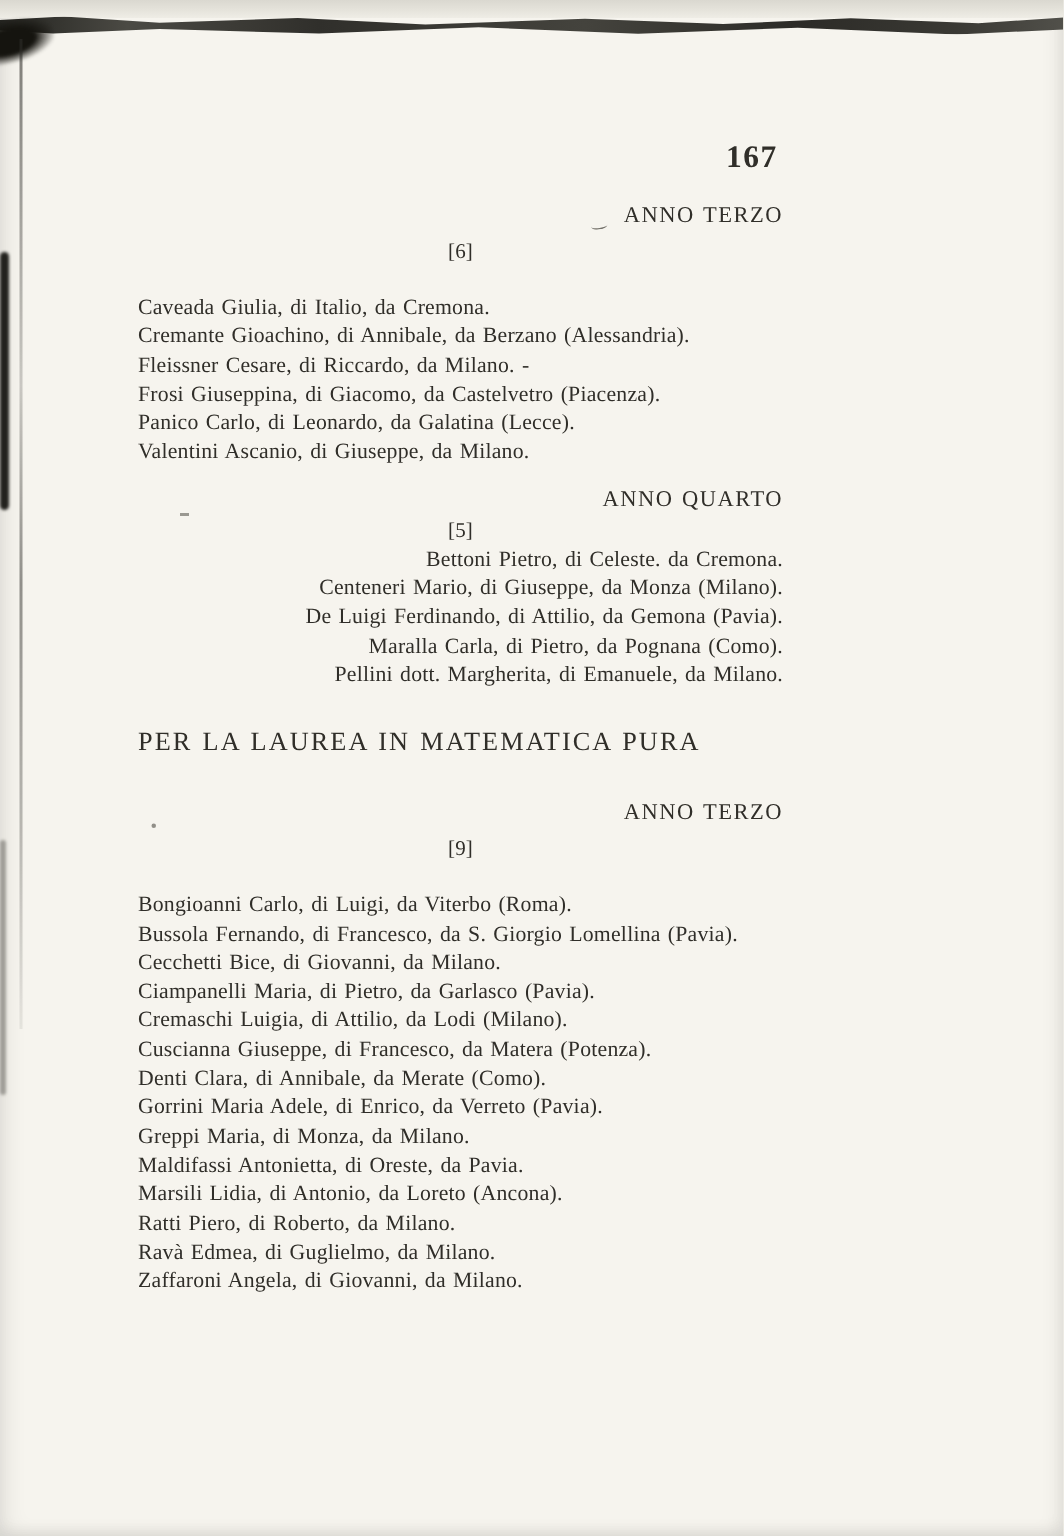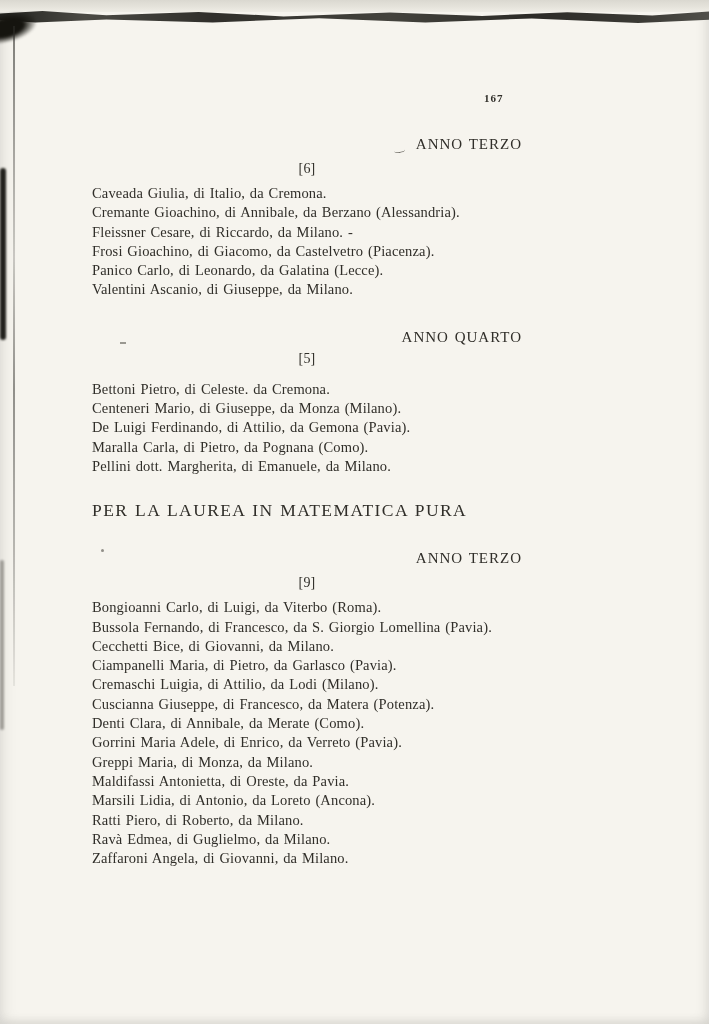--- a/index.html
+++ b/index.html
@@ -63,38 +63,38 @@
     background: rgba(62,60,52,.5);
   }
   .speck-dot {
     position: absolute; left: 101px; top: 549px; width: 3px; height: 3px;
     border-radius: 50%; background: rgba(62,60,52,.55);
   }
 
   
   .page-number {
     position: absolute; top: 92px; left: 484px;
-    font-size: 11px; font-weight: bold; letter-spacing: 1px;
+    font-size: 21px; font-weight: bold; letter-spacing: 1px;
   }
   .content {
     position: absolute; left: 92px; top: 136px; width: 430px;
     font-size: 14.5px; word-spacing: 1px; letter-spacing: 0.15px;
   }
   .heading {
     text-align: right; font-size: 15px; letter-spacing: 1px;
     line-height: 16px;
   }
-  .heading.second { margin-top: 29px; }
+  .heading.second { margin-top: 13px; }
   .heading.third  { margin-top: 30px; }
   .count {
     text-align: center; font-size: 14px; line-height: 15px; margin-top: 9px;
   }
   .count.second { margin-top: 6px; }
-  .entries { margin-top: 8px; }
-  .entries.second { margin-top: 14px; }
+  .entries { margin-top: 20px; }
+  .entries.second { margin-top: 2px; text-align: right; }
   .entries.third  { }
   .entry { line-height: 19.3px; white-space: nowrap; }
   .laurea-title {
     font-size: 17.5px; letter-spacing: 1.4px;
     line-height: 20px; margin-top: 24px;
   }
 </style>
 </head>
 <body>
 
@@ -113,21 +113,21 @@
   <div class="page-number">167</div>
 
   <div class="content">
 
     <div class="heading">ANNO TERZO</div>
     <div class="count">[6]</div>
     <div class="entries">
       <div class="entry">Caveada Giulia, di Italio, da Cremona.</div>
       <div class="entry">Cremante Gioachino, di Annibale, da Berzano (Alessandria).</div>
       <div class="entry">Fleissner Cesare, di Riccardo, da Milano. -</div>
-      <div class="entry">Frosi Gioachino, di Giacomo, da Castelvetro (Piacenza).</div>
+      <div class="entry">Frosi Giuseppina, di Giacomo, da Castelvetro (Piacenza).</div>
       <div class="entry">Panico Carlo, di Leonardo, da Galatina (Lecce).</div>
       <div class="entry">Valentini Ascanio, di Giuseppe, da Milano.</div>
     </div>
 
     <div class="heading second">ANNO QUARTO</div>
     <div class="count second">[5]</div>
     <div class="entries second">
       <div class="entry">Bettoni Pietro, di Celeste. da Cremona.</div>
       <div class="entry">Centeneri Mario, di Giuseppe, da Monza (Milano).</div>
       <div class="entry">De Luigi Ferdinando, di Attilio, da Gemona (Pavia).</div>

